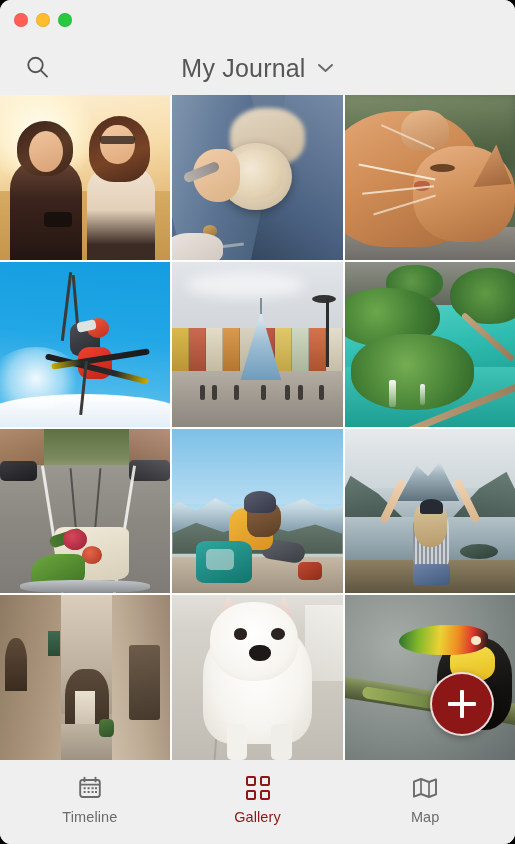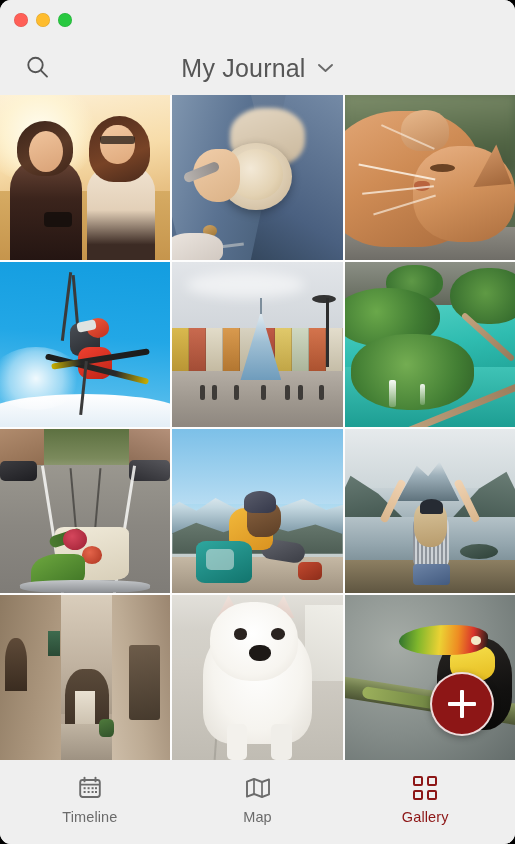--- a/index.html
+++ b/index.html
@@ -698,37 +698,37 @@
             <rect x="5.6" y="15" width="2" height="2"></rect>
               <rect x="9.6" y="15" width="2" height="2"></rect>
             <rect x="13.6" y="15" width="2" height="2"></rect>
               <rect x="17" y="15" width="2" height="2"></rect>
           </g>
         </svg>
       </span>
       <span class="tlabel">Timeline</span>
     </div>
 
-    <div class="tab">
-      <span class="ticon">
-        <svg width="26" height="22" viewBox="0 0 26 22">
-          <path d="M2 4.6 L9 2 L17 5 L24 2.4 L24 17.4 L17 20 L9 17 L2 19.6 Z" fill="none" stroke="currentColor" stroke-width="1.9" stroke-linejoin="round"></path>
-          <line x1="9" y1="2" x2="9" y2="17" stroke="currentColor" stroke-width="1.7"></line>
-          <line x1="17" y1="5" x2="17" y2="20" stroke="currentColor" stroke-width="1.7"></line>
-        </svg>
-      </span>
-      <span class="tlabel">Map</span>
-    </div>
-
     <div class="tab active">
       <span class="ticon">
         <span class="gicon">
             <span></span>
             <span></span>
             <span></span>
             <span></span>
           </span>
       </span>
       <span class="tlabel">Gallery</span>
     </div>
 
+    <div class="tab">
+      <span class="ticon">
+        <svg width="26" height="22" viewBox="0 0 26 22">
+          <path d="M2 4.6 L9 2 L17 5 L24 2.4 L24 17.4 L17 20 L9 17 L2 19.6 Z" fill="none" stroke="currentColor" stroke-width="1.9" stroke-linejoin="round"></path>
+          <line x1="9" y1="2" x2="9" y2="17" stroke="currentColor" stroke-width="1.7"></line>
+          <line x1="17" y1="5" x2="17" y2="20" stroke="currentColor" stroke-width="1.7"></line>
+        </svg>
+      </span>
+      <span class="tlabel">Map</span>
+    </div>
+
   </div>
 </div>
 
 </body></html>

